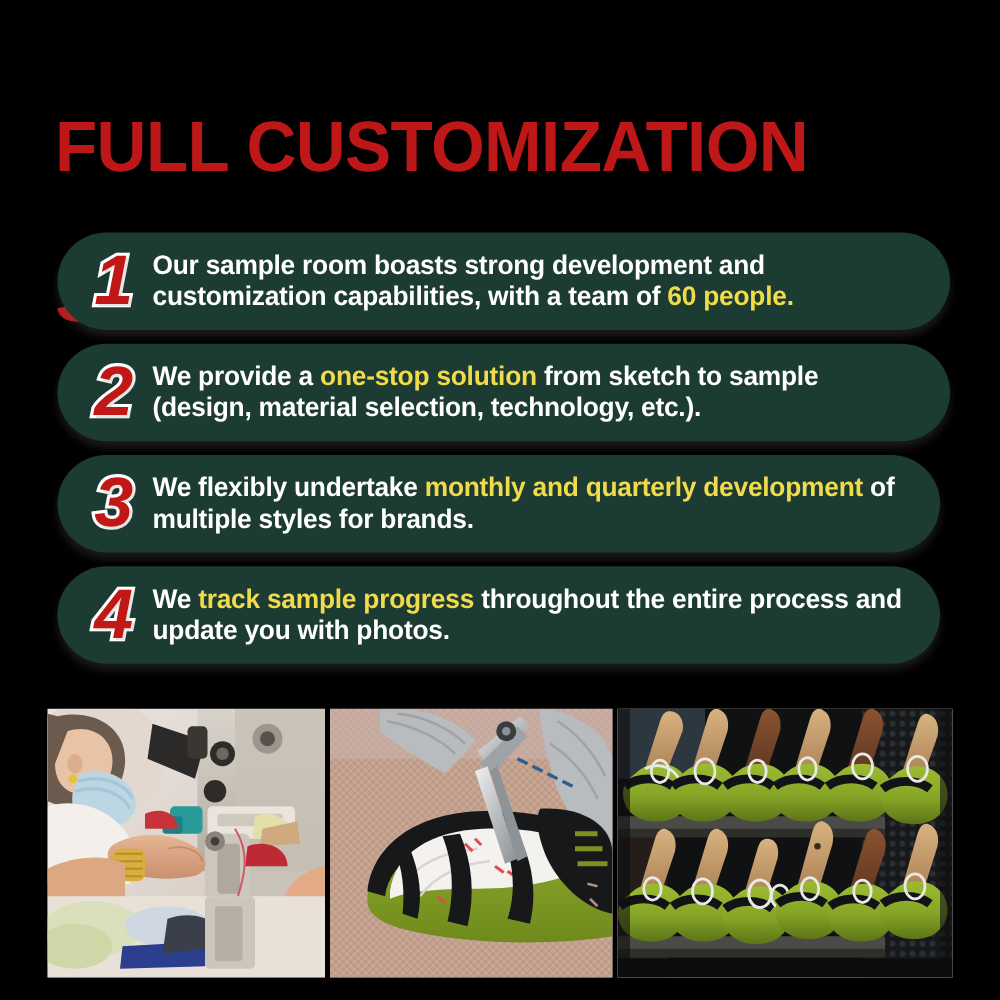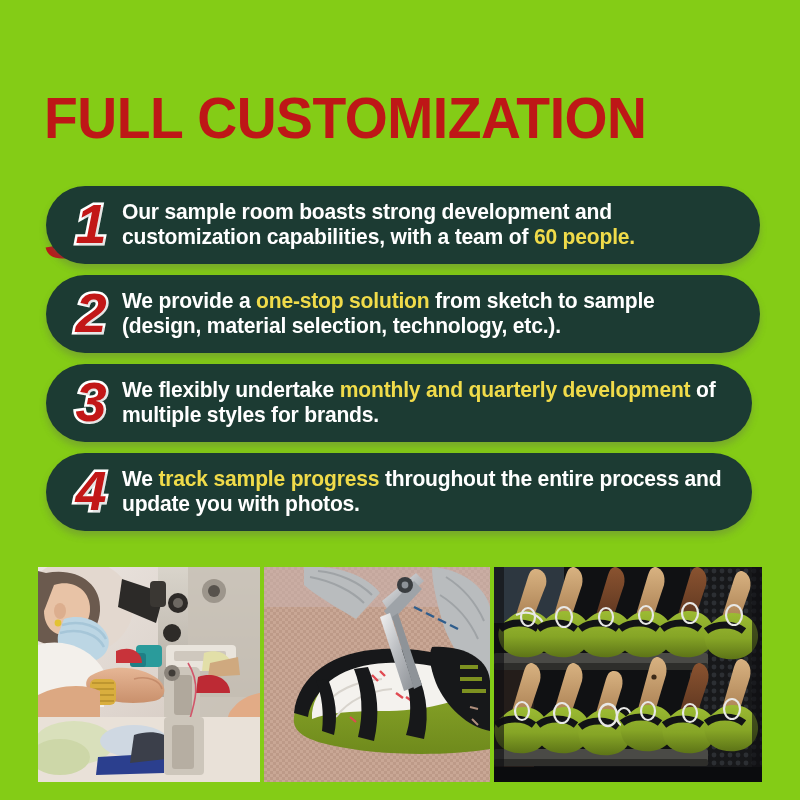--- a/index.html
+++ b/index.html
@@ -10,21 +10,21 @@
     width: 800px;
     height: 800px;
     background: #ffffff;
     font-family: "Liberation Sans", sans-serif;
     overflow: hidden;
   }
   .poster {
     position: relative;
     width: 800px;
     height: 800px;
-    background: #84cc16;
+    background: #000000;
   }
 
   
   .headline {
     position: absolute;
     left: 44px;
     top: 28px;
     width: 730px;
     color: #BE1717;
     font-family: "Liberation Sans", sans-serif;

